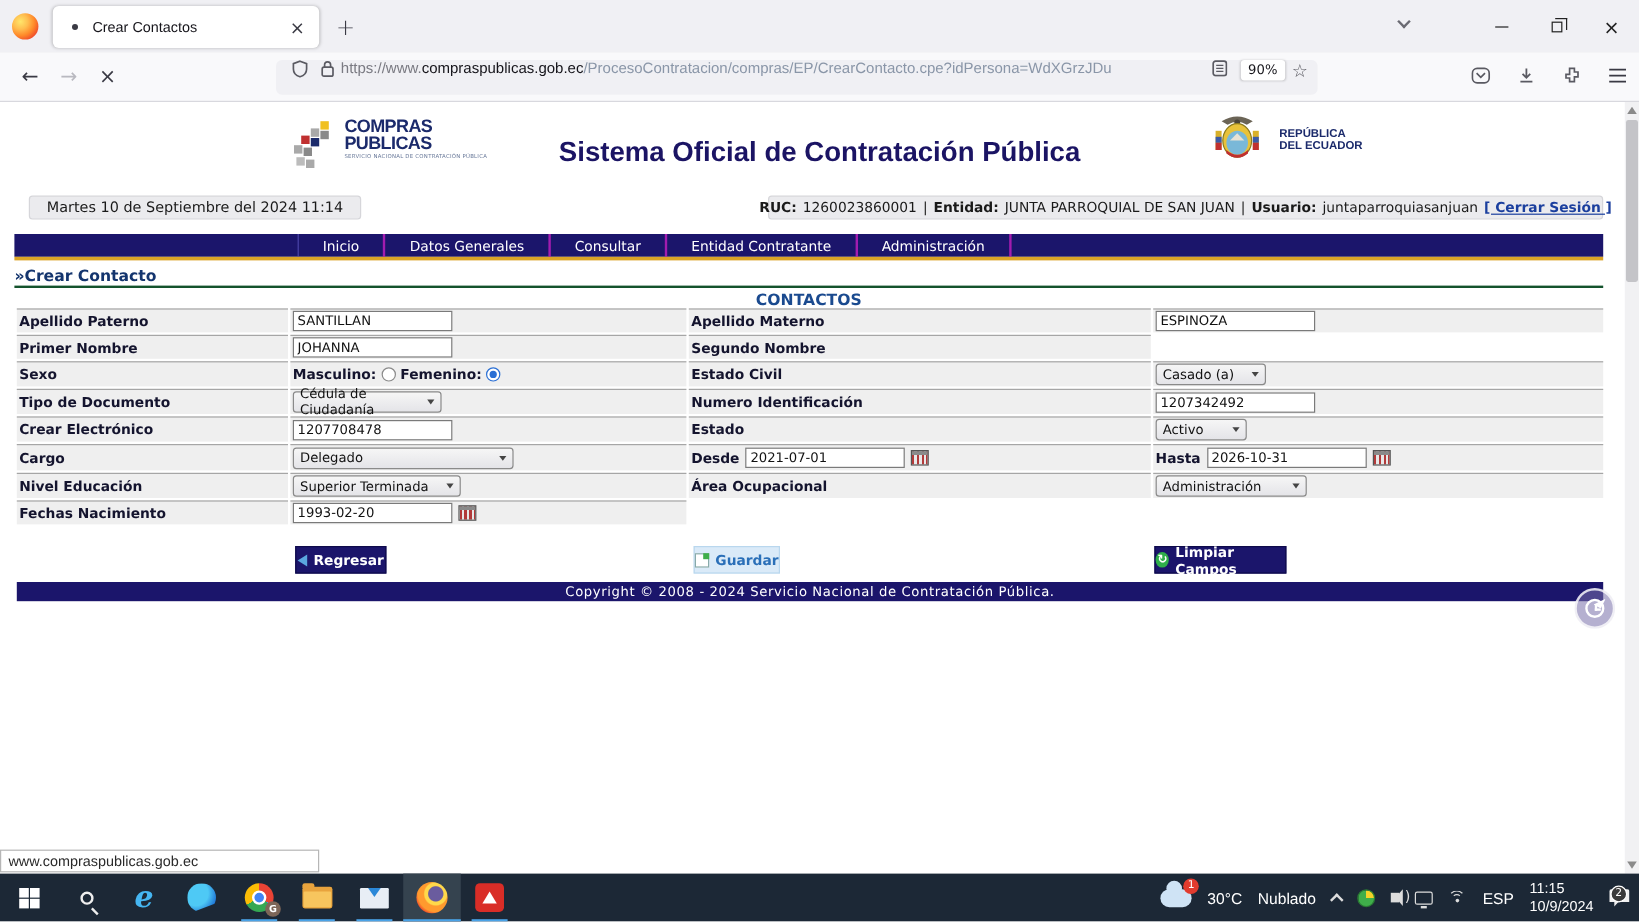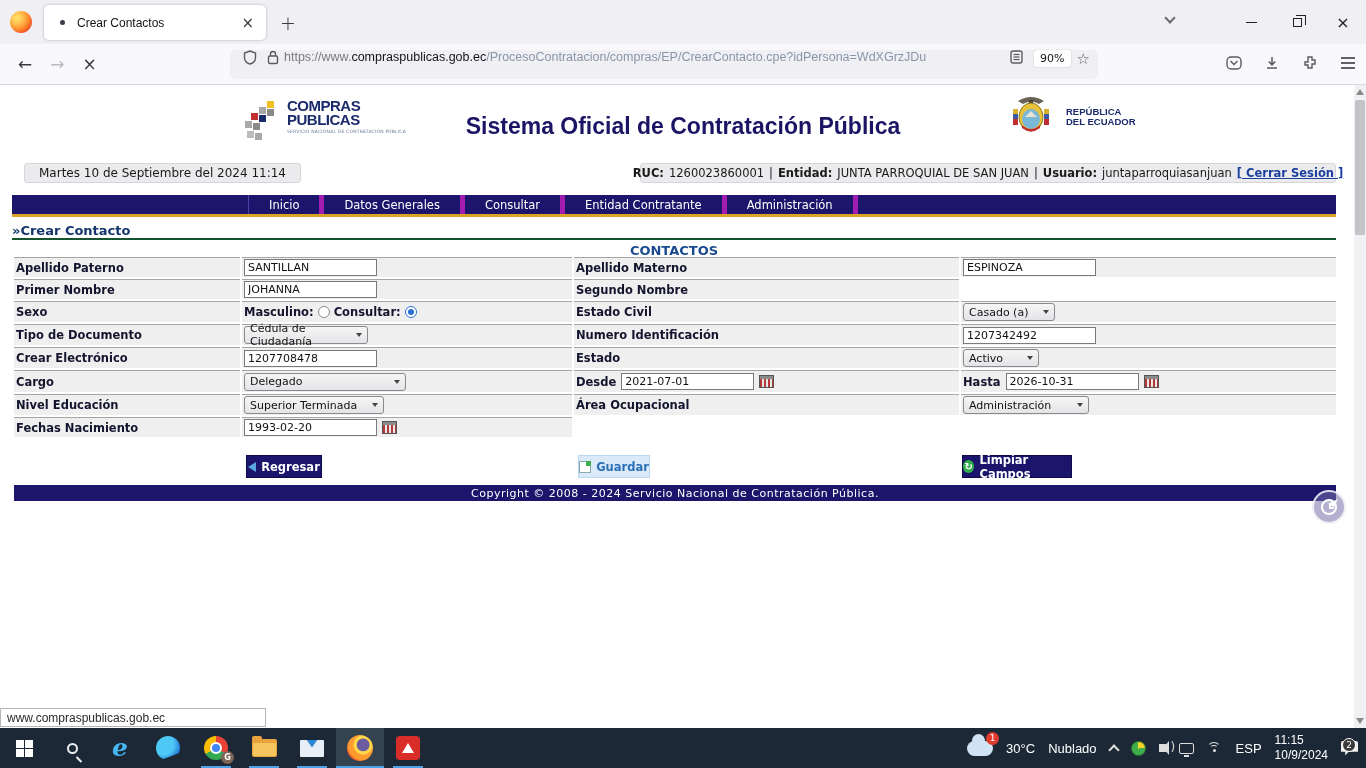--- a/index.html
+++ b/index.html
@@ -53,21 +53,21 @@
   .gov { position:absolute; left:1012px; top:10px; display:flex; align-items:center; }
   .gov-text { margin-left:16px; font-size:9.5px; font-weight:bold; color:#1b2a6b; line-height:10px; font-family:"Liberation Sans",sans-serif; }
 
   .info-row { position:relative; height:28px; }
   .date-box { position:absolute; left:24px; top:0; height:20px; background:#ebebee; border:1px solid #d6d6da; border-radius:3px; display:flex; align-items:center; padding:0 14px; font-size:12px; color:#1a1a1a; }
   .session-box { position:absolute; left:640px; top:0; width:696px; height:20px; background:#ebebee; border:1px solid #d6d6da; border-radius:3px; display:flex; align-items:center; justify-content:center; font-size:11.5px; color:#1a1a1a; gap:5px; white-space:nowrap; }
   .session-box b { font-weight:bold; }
   .logout { color:#1b3f9e; font-weight:bold; text-decoration:underline; }
 
   .mainnav { position:absolute; left:12px; top:110px; width:1324px; height:19px; background:#1b156b; display:flex; align-items:center; padding-left:236px; }
-  .mainnav .mi { color:#fff; font-size:11.5px; padding:0 20px; height:19px; display:flex; align-items:center; border-right:5px solid #a21caf; }
+  .mainnav .mi { color:#fff; font-size:11.5px; padding:0 20px; height:19px; display:flex; align-items:center; border-right:2px solid #a21caf; }
   .mainnav .mi:first-child { border-left:1px solid #4a44a8; }
   .goldline { position:absolute; left:12px; top:129px; width:1324px; height:3px; background:#dba426; }
 
   .breadcrumb { position:absolute; left:12px; top:138px; width:1324px; height:17px; border-bottom:2px solid #14532d; font-size:13px; font-weight:bold; color:#14356e; }
   .form-title { position:absolute; left:12px; top:158px; width:1324px; text-align:center; font-size:13px; font-weight:bold; color:#1a4a8f; }
 
   .formgrid { position:absolute; left:14px; top:172px; width:1322px; }
   .frow { display:grid; grid-template-columns:226px 330px 385px 1fr; gap:2px; margin-bottom:2px; }
   .fcell { background:#efefef; border-top:1px solid #a6a6a6; min-height:20px; display:flex; align-items:center; padding:1px 2px; }
   .fcell.lbl { padding-left:2px; font-size:11.5px; font-weight:bold; color:#14142e; }
@@ -317,21 +317,21 @@
             <input class="tin w133" value="JOHANNA" style="">
           </div>
         <div class="fcell lbl">Segundo Nombre</div>
       </div>
 
       <div class="frow">
         <div class="fcell lbl">Sexo</div>
         <div class="fcell">
           <span class="inlbl">Masculino:</span>
           <span class="radio"></span>
-          <span class="inlbl">Consultar:</span>
+          <span class="inlbl">Femenino:</span>
           <span class="radio on"></span>
         </div>
         <div class="fcell lbl">Estado Civil</div>
         <div class="fcell">
             <span class="sel" style="width:92px">
               <span>Casado (a)</span>
               <span class="sel-arrow"></span>
             </span>
           </div>
       </div>
@@ -360,21 +360,21 @@
             <span class="sel" style="width:76px">
               <span>Activo</span>
               <span class="sel-arrow"></span>
             </span>
           </div>
       </div>
 
       <div class="frow">
         <div class="fcell lbl">Cargo</div>
         <div class="fcell">
-            <span class="sel" style="width:162px">
+            <span class="sel" style="width:184px">
               <span>Delegado</span>
               <span class="sel-arrow"></span>
             </span>
           </div>
         <div class="fcell">
           <span class="inlbl">Desde</span>&nbsp;
           <input class="tin w133" value="2021-07-01" style="">
           <span class="cal"></span>
         </div>
         <div class="fcell">

